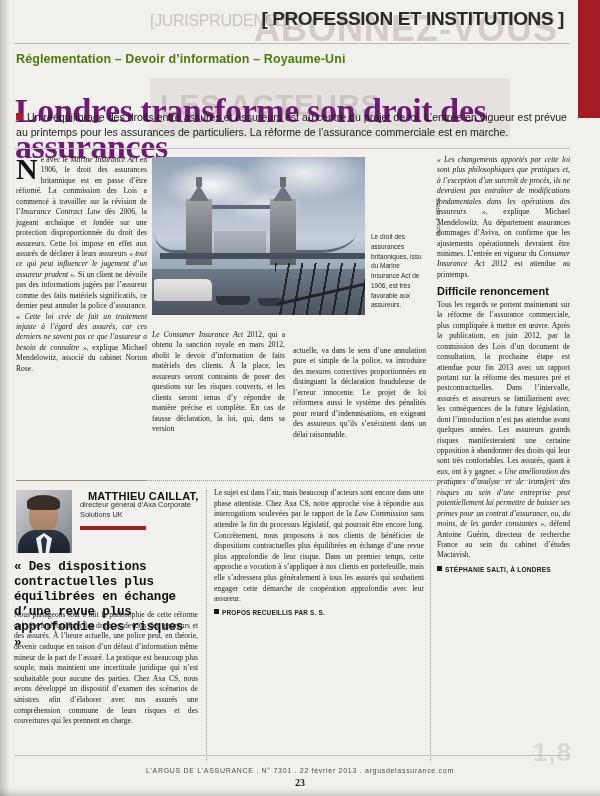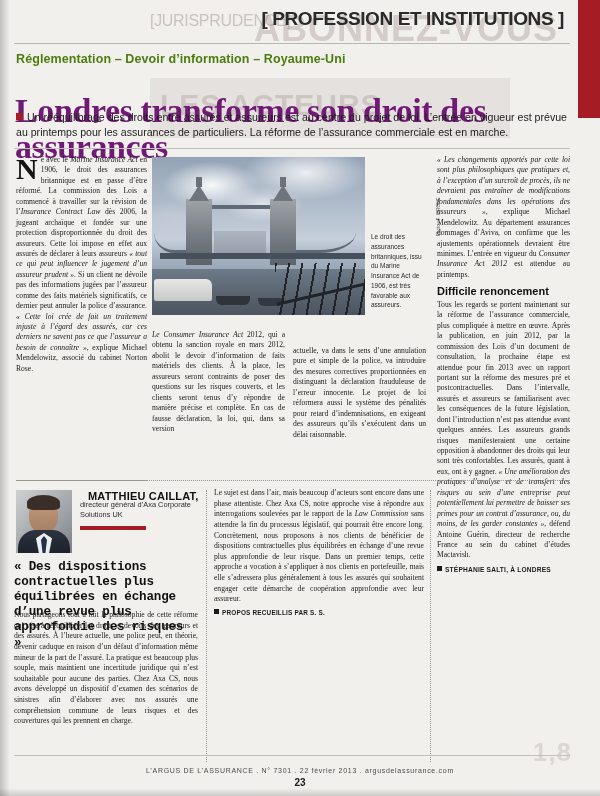--- a/index.html
+++ b/index.html
@@ -365,21 +365,21 @@
     position:absolute; bottom:22px; left:0; right:0;
     text-align:center;
     font-family:"Liberation Sans", sans-serif;
     font-size:7px;
     letter-spacing:0.7px;
     color:#4a4a4a;
   }
   .folio {
     position:absolute; bottom:8px; left:0; right:0;
     text-align:center;
-    font-family:Liberation Sans, sans-serif;
+    font-family:Liberation Serif, serif;
     font-weight:bold;
     font-size:10px;
     color:#1a1a1a;
   }
   .edge-shadow {
     position:absolute; left:0; top:0; bottom:0; width:10px;
     background:linear-gradient(90deg, rgba(0,0,0,0.20), rgba(0,0,0,0));
     pointer-events:none;
   }
   .bottom-shadow {

